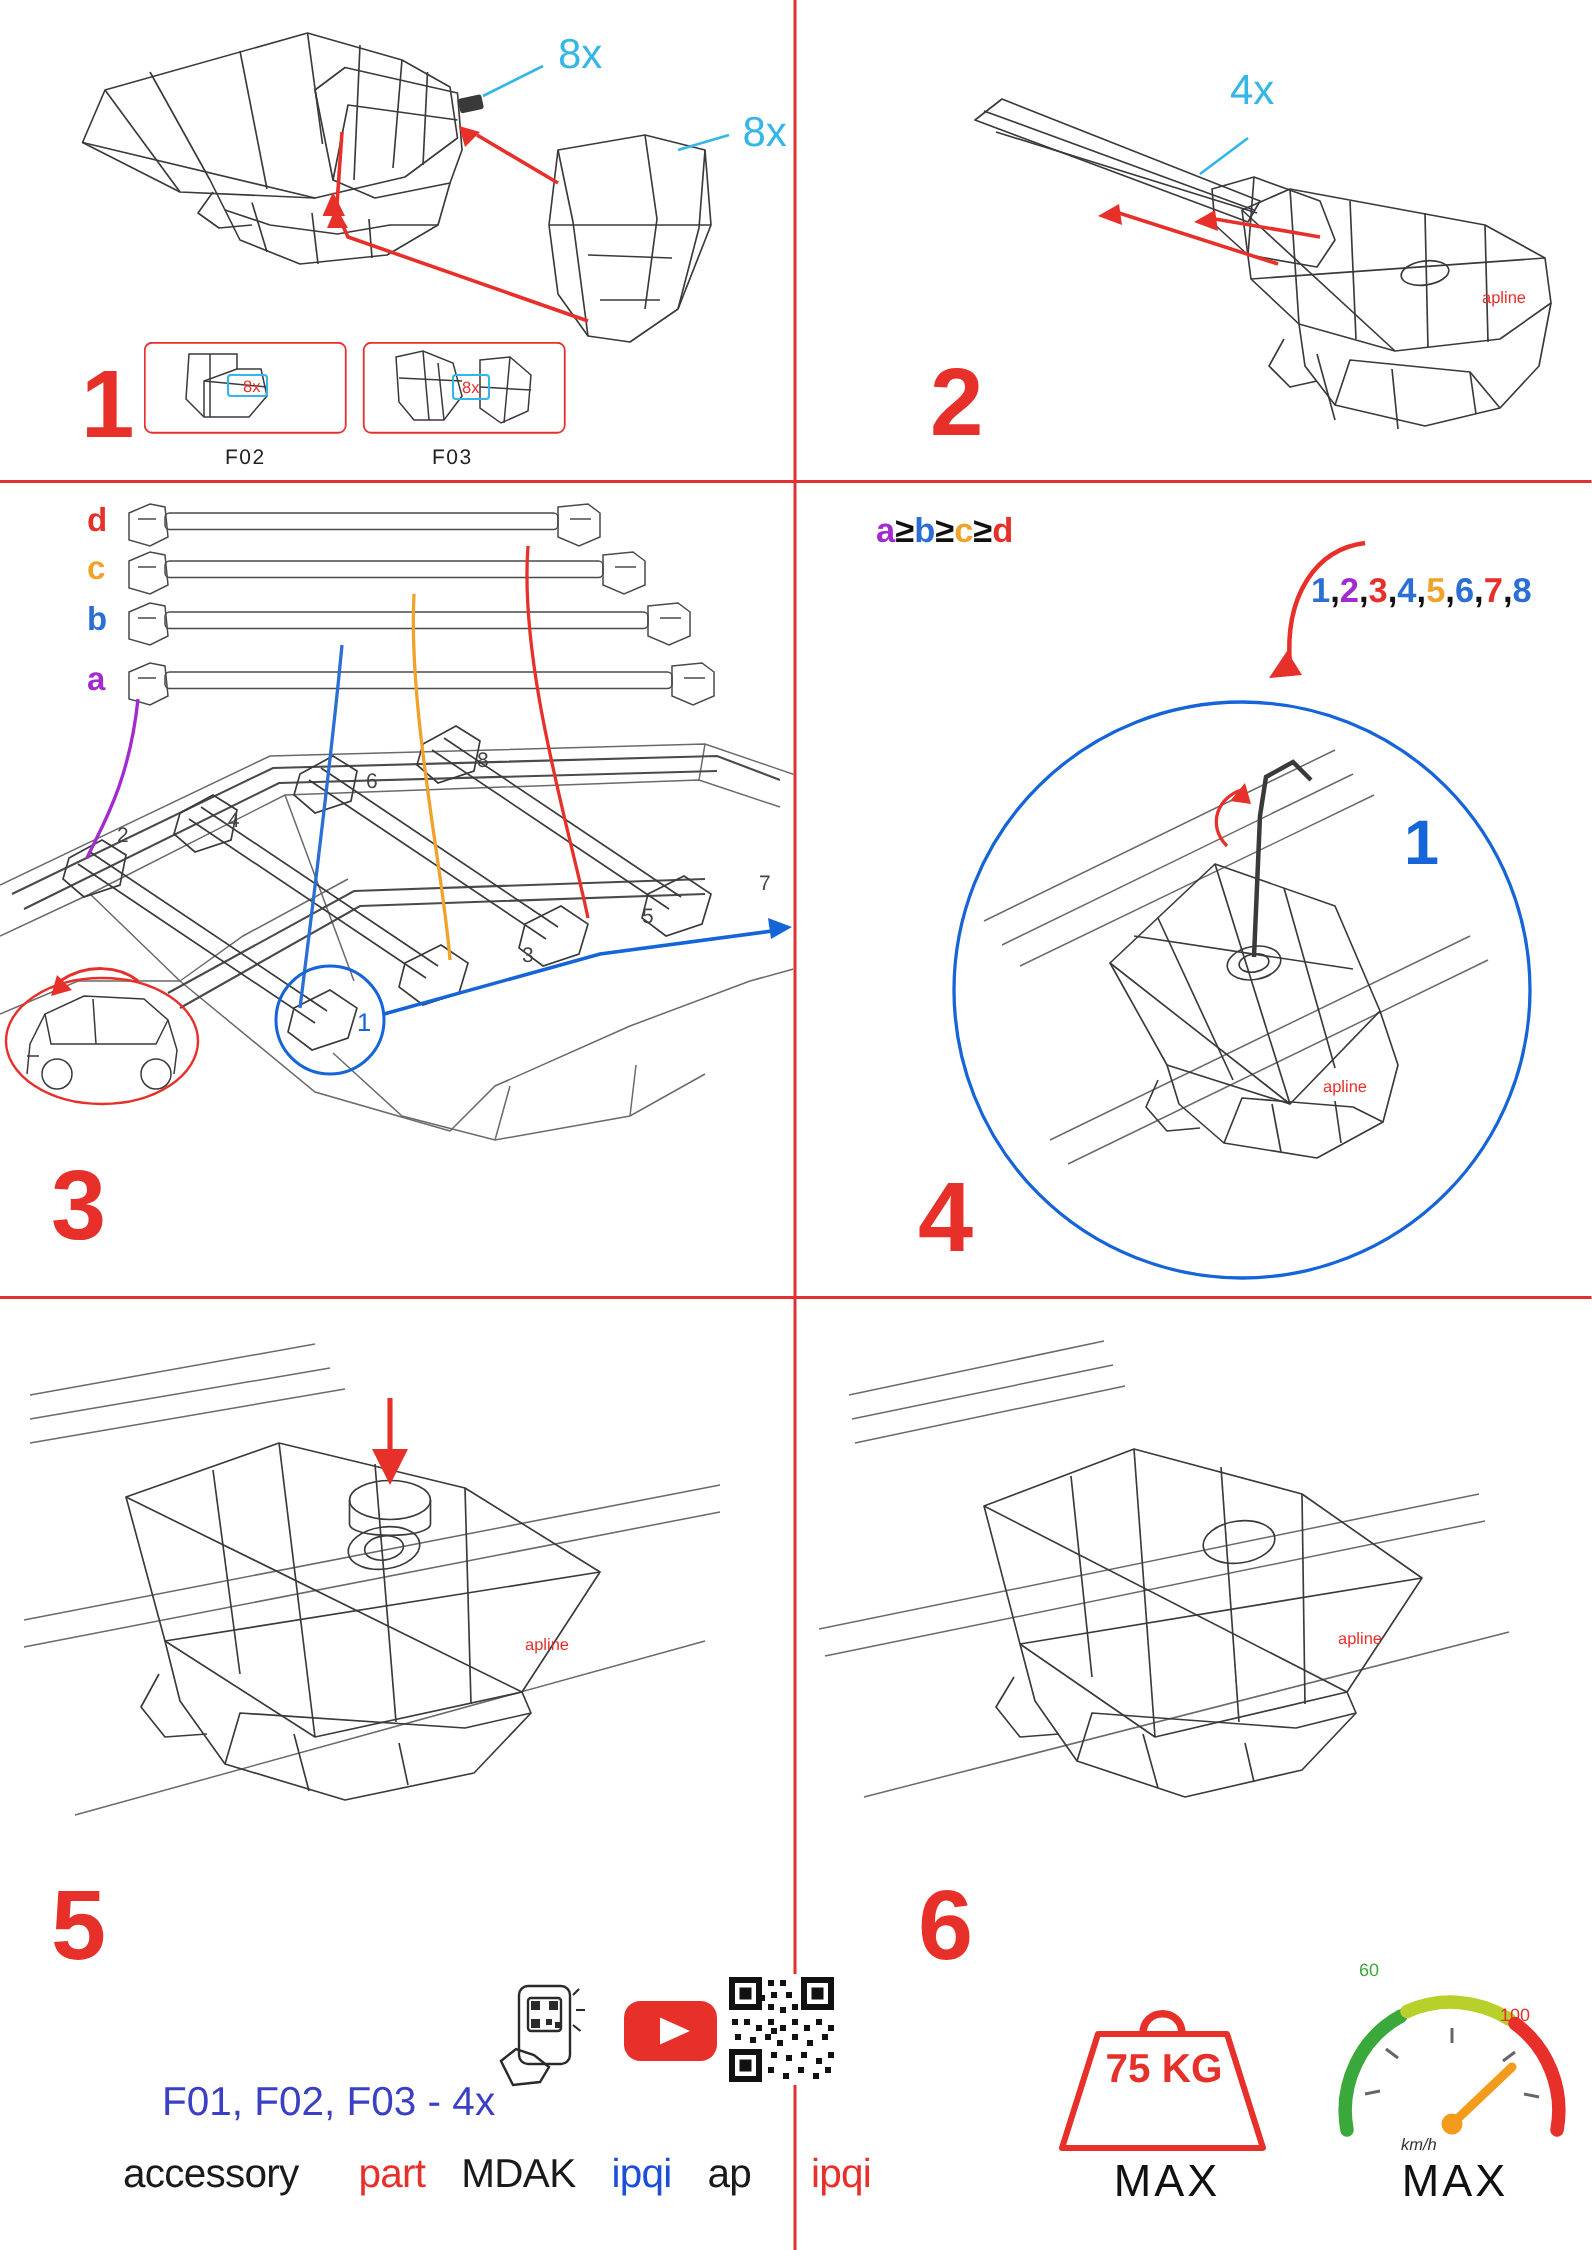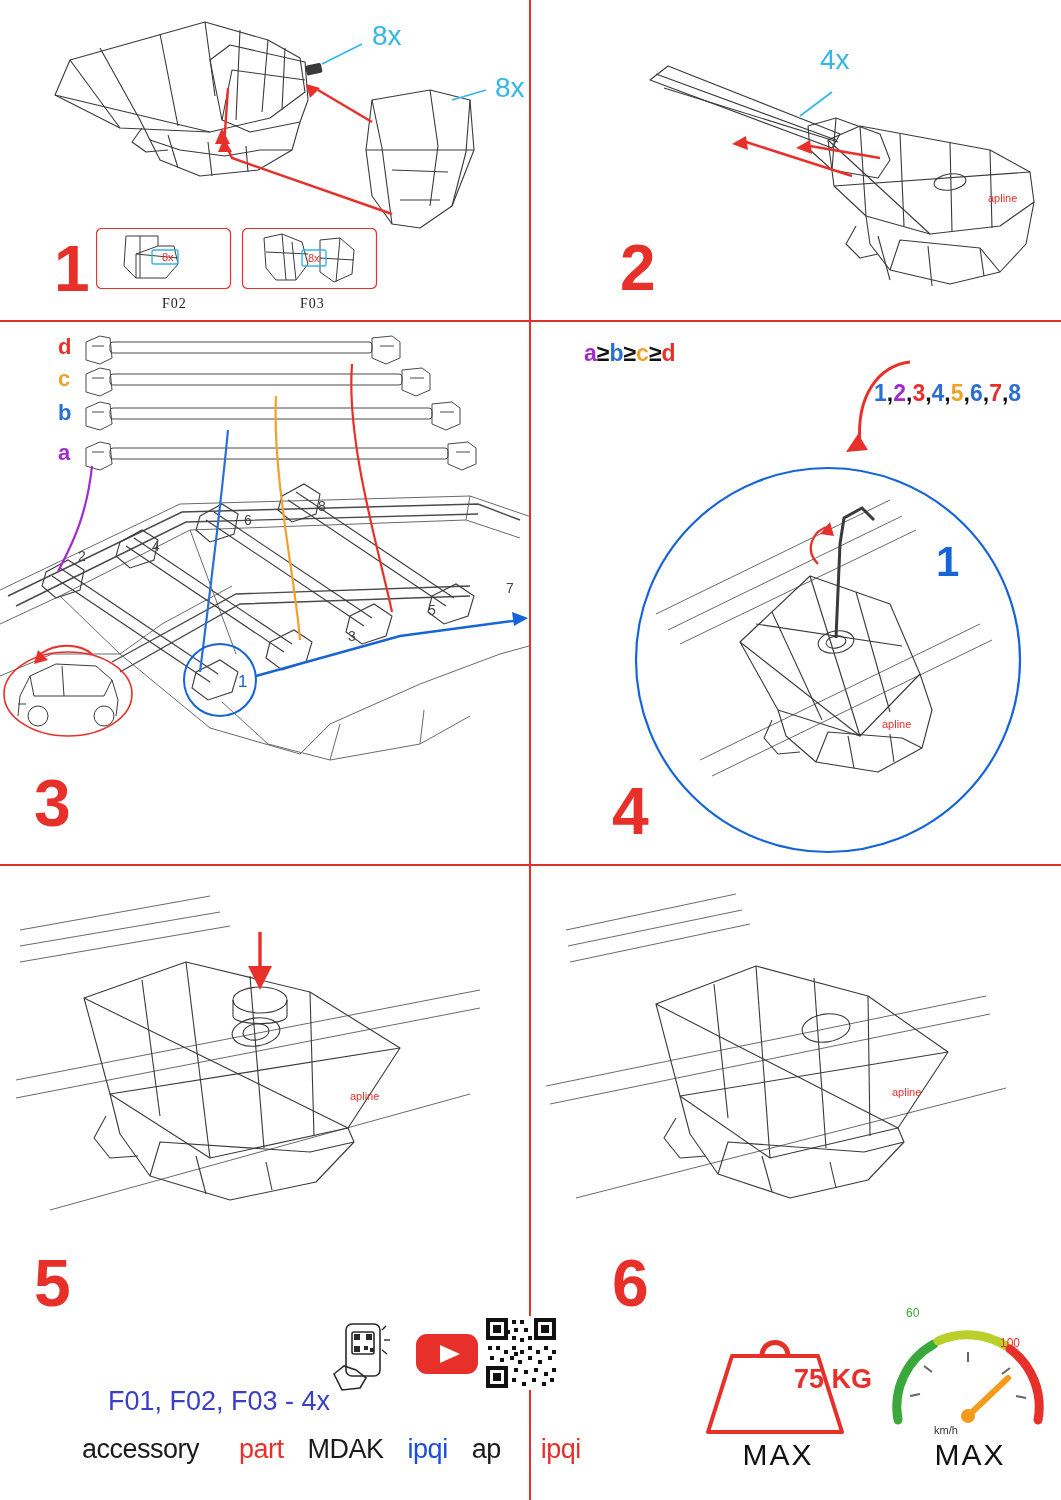--- a/index.html
+++ b/index.html
@@ -4,31 +4,31 @@
 <style>
   html,body{margin:0;padding:0;background:#ffffff;}
   body{width:1061px;height:1500px;position:relative;font-family:"Liberation Sans",sans-serif;overflow:hidden;}
   .sheet{position:absolute;inset:0;}
   .hrule{position:absolute;left:0;width:1061px;height:2px;background:#e03030;}
   .vrule{position:absolute;width:2px;background:#e03030;}
   .step-num{position:absolute;font-family:"Liberation Sans",sans-serif;color:#e8302a;font-weight:700;font-size:62px;line-height:1;letter-spacing:-1px;}
   .qty{position:absolute;color:#35b6e8;font-size:28px;font-weight:400;font-family:"Liberation Sans",sans-serif;}
   .lbl{position:absolute;font-size:22px;font-weight:700;}
   .small-lbl{position:absolute;font-size:13px;color:#444;}
-  .cap{position:absolute;font-size:14px;color:#222;letter-spacing:1px;font-family:Liberation Serif, serif;margin-left:12px;}
+  .cap{position:absolute;font-size:14px;color:#222;letter-spacing:1px;font-family:Liberation Sans, sans-serif;}
   svg{display:block;}
   .seq{position:absolute;font-size:23px;font-weight:700;}
   .ineq{position:absolute;font-size:23px;font-weight:700;}
   .brandrow{position:absolute;display:flex;align-items:flex-end;gap:26px;}
   .brand{font-size:27px;letter-spacing:-0.5px;color:#1a1a1a;font-family:"Liberation Sans",sans-serif;}
   .brand .red{color:#e8302a;margin-left:40px;}
   .partcodes{position:absolute;font-size:27px;color:#3a3fc4;font-family:"Liberation Sans",sans-serif;}
   .maxtxt{position:absolute;font-size:30px;color:#111;letter-spacing:2px;font-family:"Liberation Sans",sans-serif;}
   .kgtxt{position:absolute;font-size:27px;color:#e8302a;font-weight:700;}
-  .kmh{position:absolute;font-size:11px;color:#333;}
+  .kmh{position:absolute;font-size:11px;color:#333;font-style:italic;}
   .dial-num{position:absolute;font-size:12px;}
   .apl{font-size:11px;fill:#e8302a;font-family:"Liberation Sans",sans-serif;}
 </style>
 </head>
 <body>
 
 <div class="sheet">
 
   <div class="hrule" style="top:320px"></div>
   <div class="hrule" style="top:864px"></div>
@@ -470,21 +470,21 @@
     <div class="brand"><span>accessory</span><span class="red">part</span></div>
     <div class="brand"><span>MD</span><span>AK</span></div>
     <div class="brand" style="color:#1d4ed8"><span>ipqi</span></div>
     <div class="brand"><span>ap</span><span class="red">ipqi</span></div>
   </div>
 
   <svg width="170" height="120" style="position:absolute;left:690px;top:1320px">
     <path d="M42 36 L128 36 L152 112 L18 112 Z" fill="none" stroke="#e8302a" stroke-width="4" stroke-linejoin="round"></path>
     <path d="M72 36 C72 18 98 18 98 36" fill="none" stroke="#e8302a" stroke-width="5"></path>
   </svg>
-  <div class="kgtxt" style="left:744px;top:1364px;width:128px;text-align:right">75 KG</div>
+  <div class="kgtxt" style="left:712px;top:1364px;width:128px;text-align:center">75 KG</div>
   <div class="maxtxt" style="left:708px;top:1438px;width:140px;text-align:center">MAX</div>
 
   <svg width="180" height="120" style="position:absolute;left:880px;top:1316px">
     <path d="M18 104 A72 72 0 0 1 54 28" fill="none" stroke="#3aa83a" stroke-width="9" stroke-linecap="round"></path>
     <path d="M58 25 A72 72 0 0 1 126 30" fill="none" stroke="#b9cf2a" stroke-width="9" stroke-linecap="round"></path>
     <path d="M130 33 A72 72 0 0 1 158 104" fill="none" stroke="#e8302a" stroke-width="9" stroke-linecap="round"></path>
     <g stroke="#666" stroke-width="2">
       <path d="M30 80 L40 78"></path>
         <path d="M44 50 L52 56"></path>
         <path d="M88 36 L88 46"></path>

